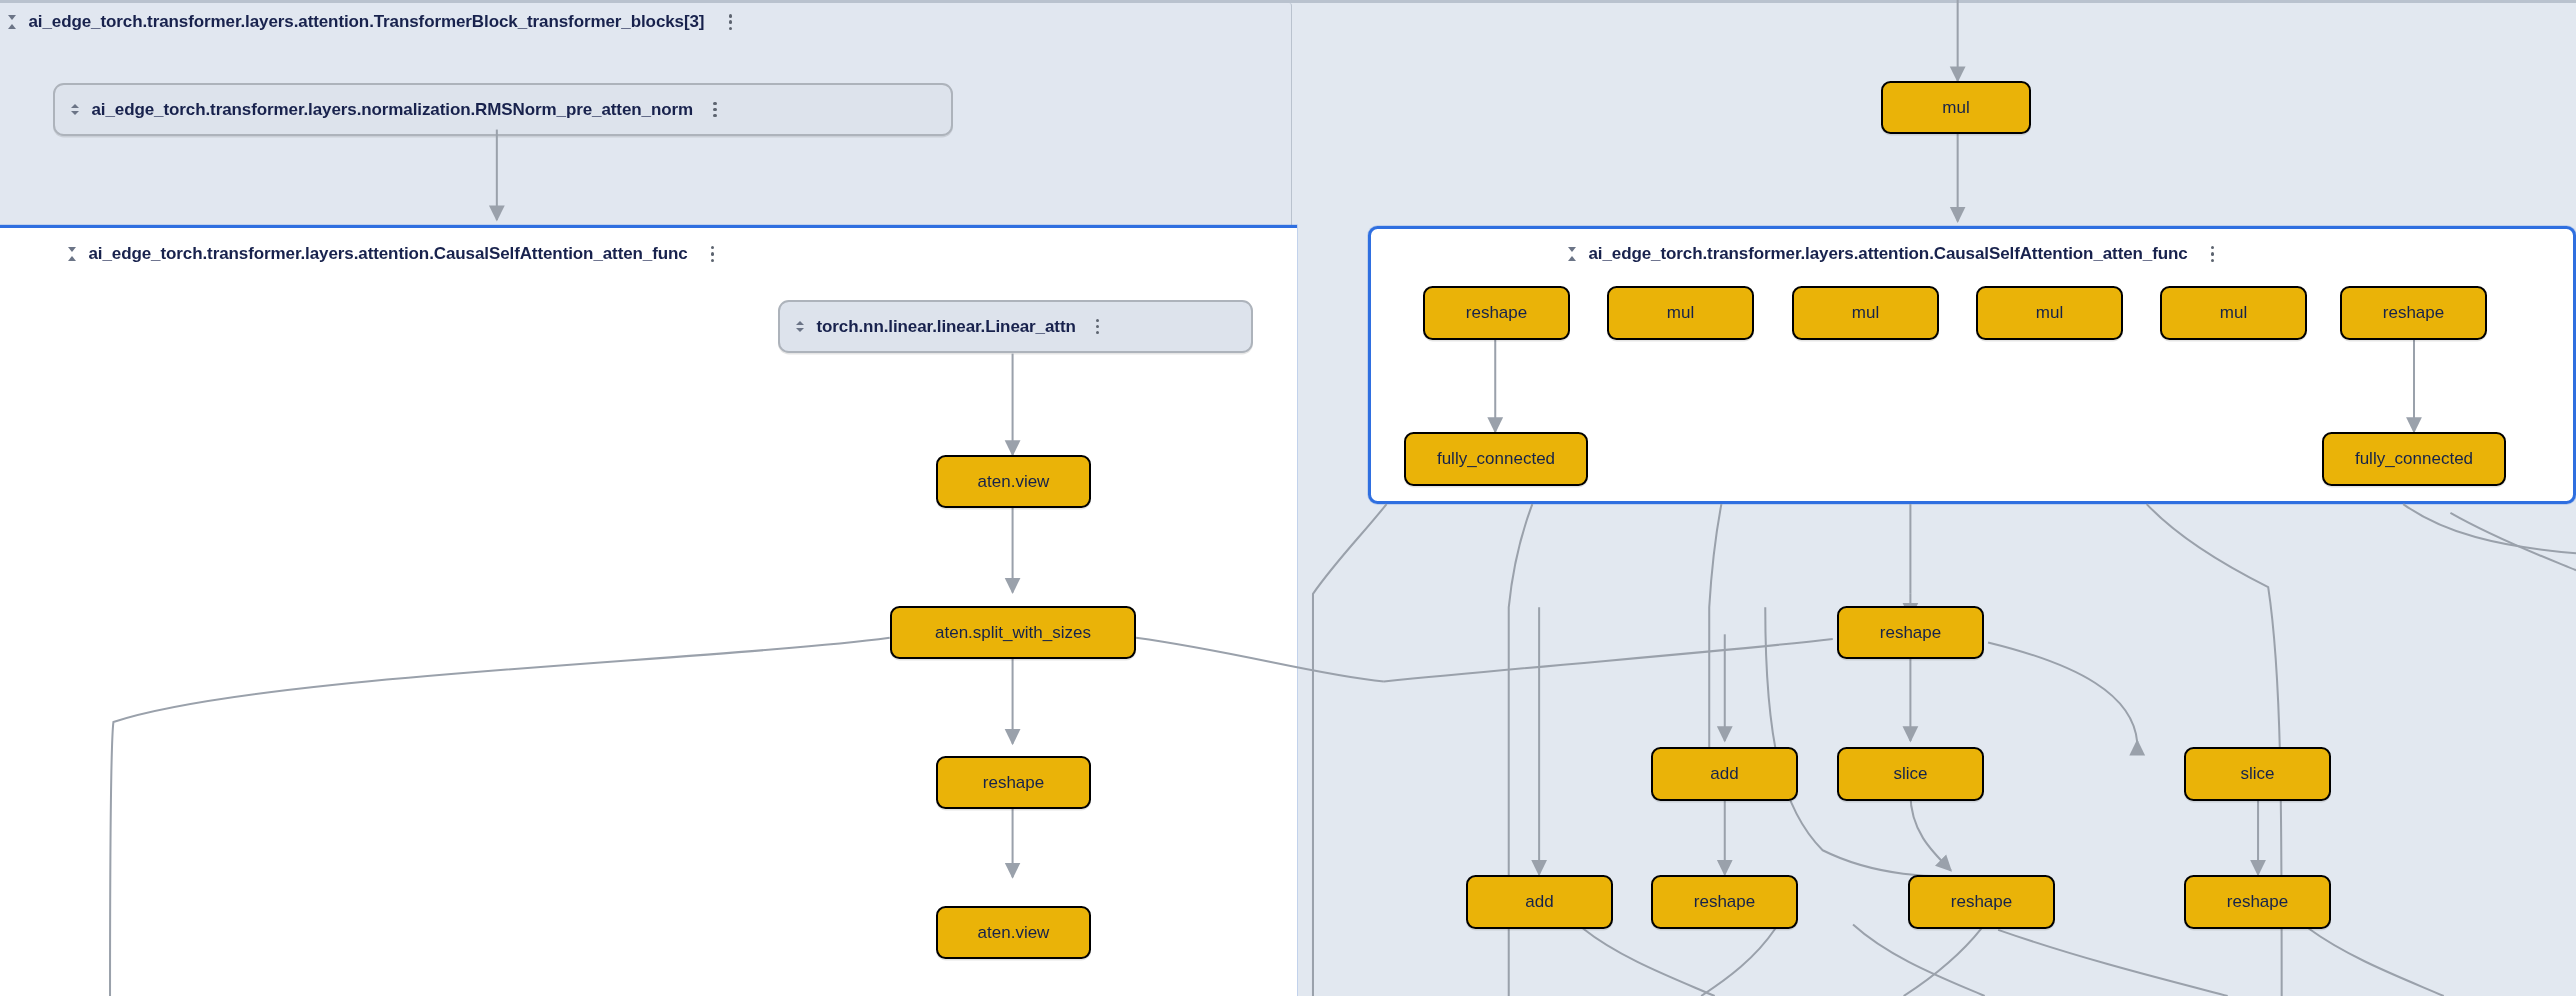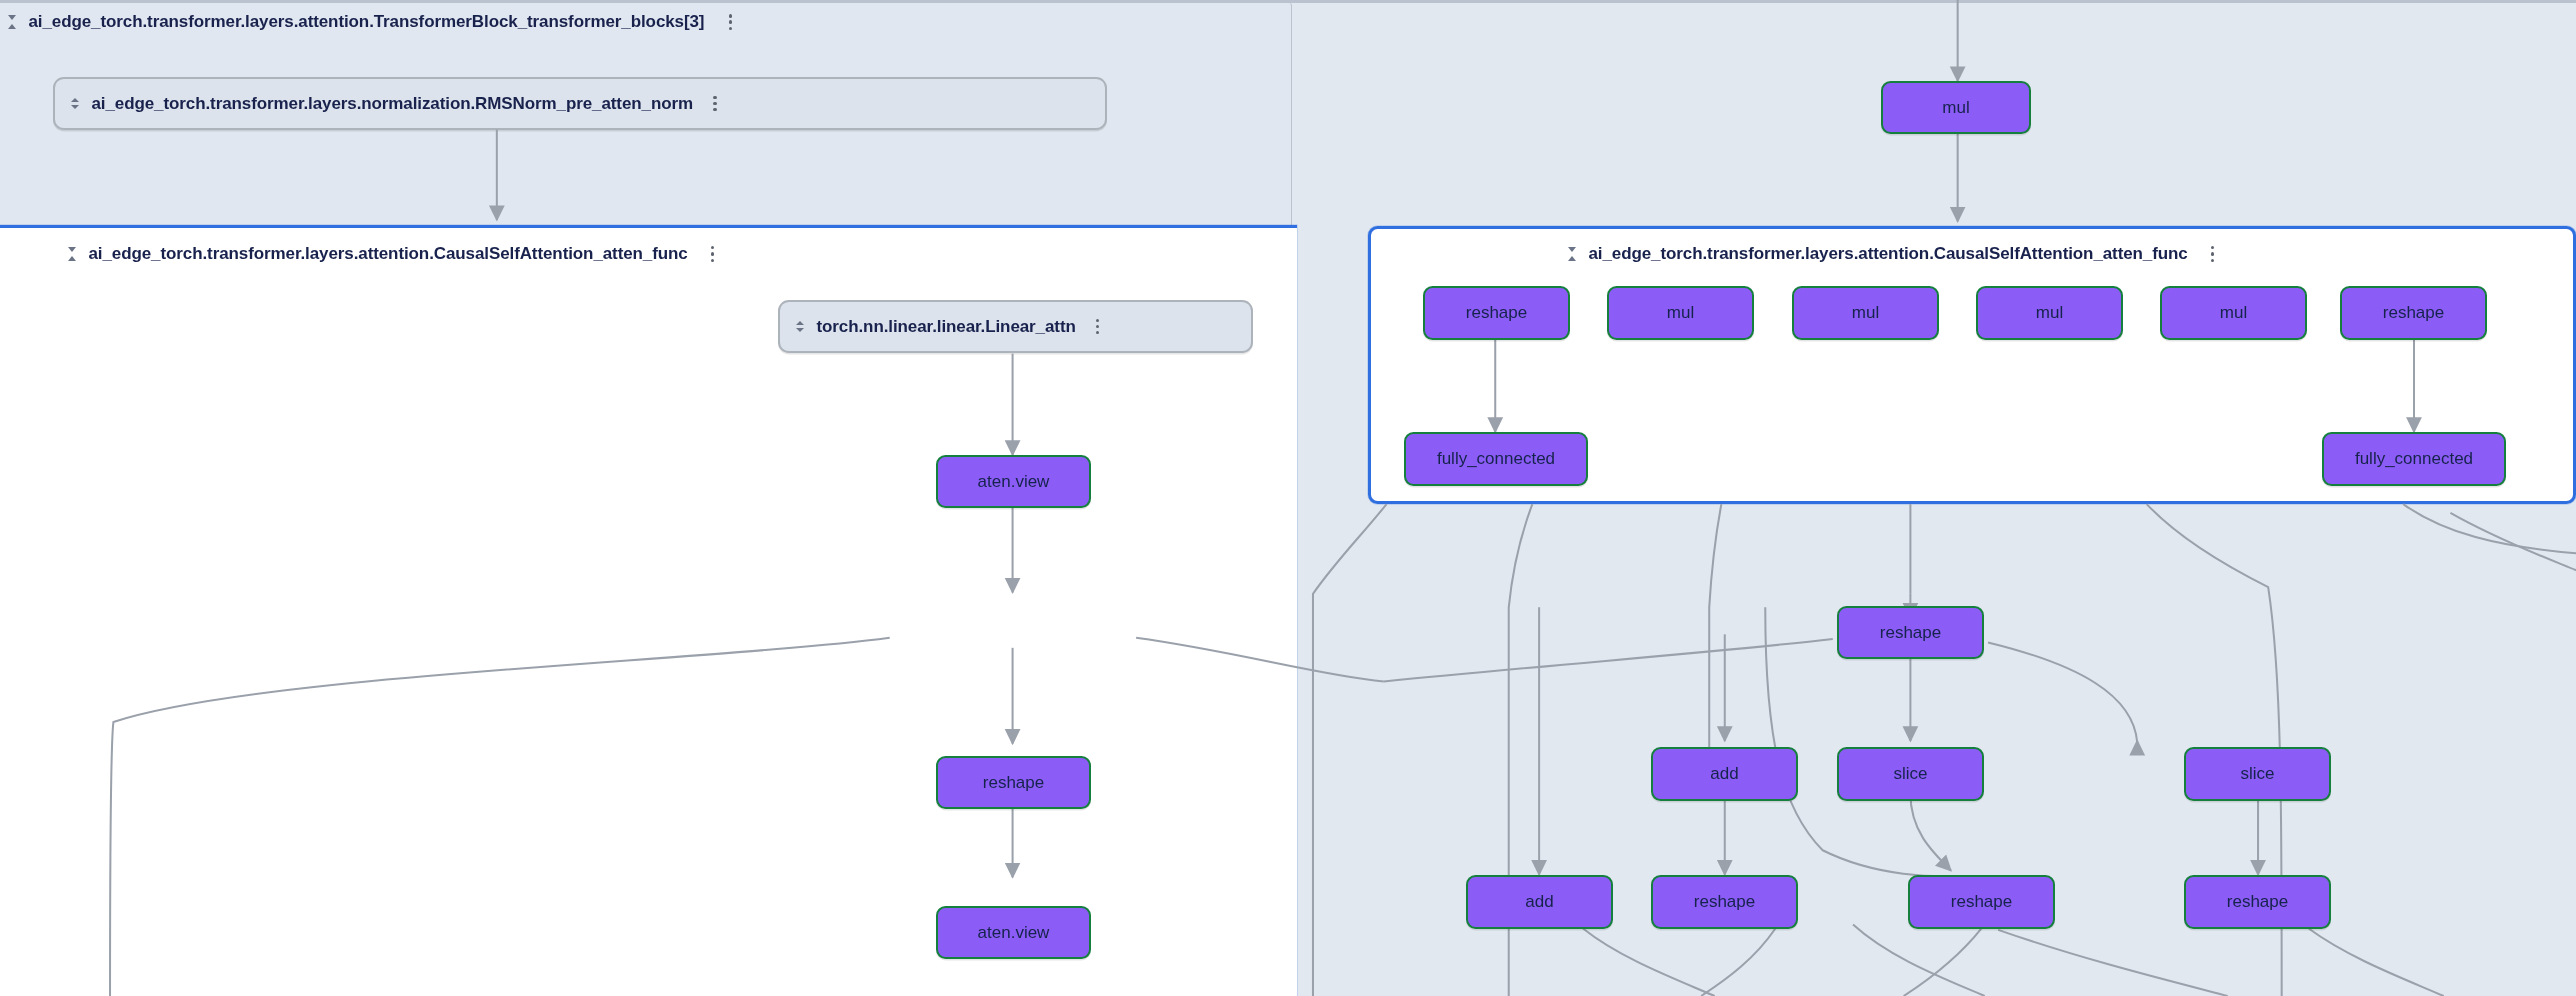--- a/index.html
+++ b/index.html
@@ -58,22 +58,22 @@
     display:flex;align-items:center;gap:9.5px;
     padding:0 12px;
     white-space:nowrap;
     box-shadow:0 1.4px 0 rgba(0,0,0,.10);
   }
   .modnode .modlabel{font-size:17px;font-weight:700;color:#18224d;letter-spacing:-0.1px;}
 
   
   .op{
     position:absolute;box-sizing:border-box;
-    background:#8b5cf6;
-    border:2px solid #15803d;
+    background:#eab308;
+    border:2px solid #000000;
     border-radius:9.5px;
     display:flex;align-items:center;justify-content:center;
     font-size:17px;color:#16234b;
     white-space:nowrap;
     box-shadow:0 1.4px 0 rgba(0,0,0,.10);
   }
   .topline{position:absolute;left:0;top:0;width:2576px;height:3.4px;background:#b9c2ce;}
 </style>
 </head>
 <body>
@@ -90,21 +90,21 @@
       </span>
       <span class="group-title">ai_edge_torch.transformer.layers.attention.TransformerBlock_transformer_blocks[3]</span>
       <span class="kebab" style="margin-left:15px;">
           <i></i>
           <i></i>
           <i></i>
         </span>
     </div>
   </div>
 
-  <div class="modnode" style="left:53px;top:77px;width:1054px;height:53px;">
+  <div class="modnode" style="left:53px;top:83px;width:900px;height:53px;">
     <span class="icon expand">
       <span class="c1"></span>
         <span class="c2"></span>
     </span>
     <span class="modlabel">ai_edge_torch.transformer.layers.normalization.RMSNorm_pre_atten_norm</span>
     <span class="kebab" style="margin-left:10.8px;">
         <i></i>
         <i></i>
         <i></i>
       </span>
@@ -245,20 +245,23 @@
   <div class="op" style="left:1404px;top:432px;width:184px;height:54px;">
     <span>fully_connected</span>
   </div>
   <div class="op" style="left:2322px;top:432px;width:184px;height:54px;">
     <span>fully_connected</span>
   </div>
 
   <div class="op" style="left:936px;top:455px;width:155px;height:53px;">
     <span>aten.view</span>
   </div>
+  <div class="op" style="left:890px;top:606px;width:246px;height:53px;">
+    <span>aten.split_with_sizes</span>
+  </div>
   <div class="op" style="left:936px;top:756px;width:155px;height:53px;">
     <span>reshape</span>
   </div>
   <div class="op" style="left:936px;top:906px;width:155px;height:53px;">
     <span>aten.view</span>
   </div>
 
   <div class="op" style="left:1837px;top:606px;width:147px;height:53px;">
     <span>reshape</span>
   </div>

